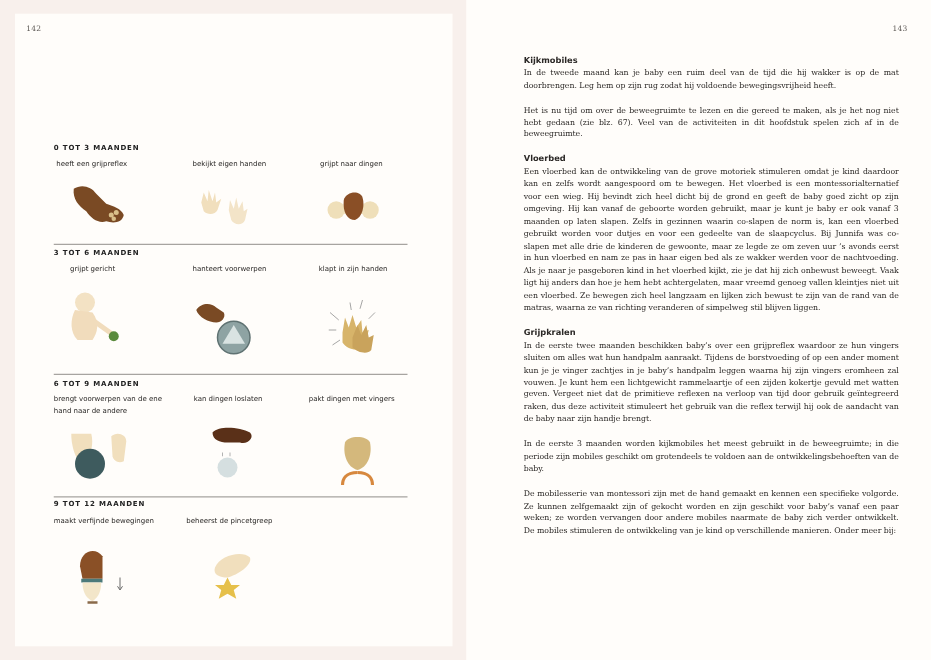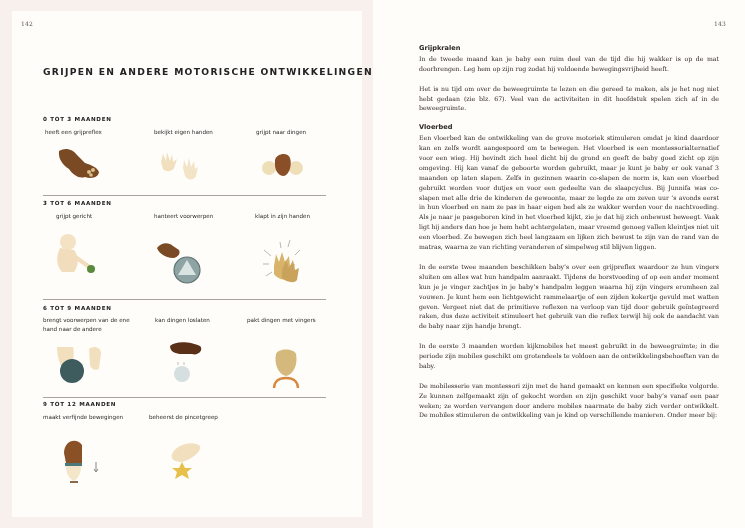--- a/index.html
+++ b/index.html
@@ -69,21 +69,20 @@
 <body>
 
 <div class="spread">
   <div class="left-bg"></div>
   <div class="left-page"></div>
   <div class="right-page"></div>
 
   <div class="folio left">142</div>
   <div class="folio right">143</div>
 
-  <div class="title">GRIJPEN EN ANDERE MOTORISCHE ONTWIKKELINGEN</div>
 
   <div class="section" style="top:116px;">
     <div class="section-head">0 TOT 3 MAANDEN</div>
     <div class="items" style="margin-top:6px;">
       <div class="item" style="left:2px;">
         <div class="item-label">heeft een grijpreflex</div>
       </div>
       <div class="item" style="left:111px;">
         <div class="item-label">bekijkt eigen handen</div>
       </div>
@@ -205,29 +204,30 @@
     <line x1="34" y1="25" x2="34" y2="34" stroke="#555" stroke-width="0.7"></line>
     <path d="M32 32 L34 35 L36 32" fill="none" stroke="#555" stroke-width="0.7"></path>
   </svg>
   <svg class="illus" style="left:166px;top:440px;" width="42" height="42">
     <path d="M6 14 C10 4 28 0 34 6 C36 12 24 20 16 22 C10 22 4 20 6 14 Z" fill="#f1dfbd"></path>
     <path d="M16 22 L19 28 L26 28 L21 32 L23 39 L16 35 L9 39 L11 32 L6 28 L13 28 Z" fill="#e6c04a"></path>
   </svg>
 
   <div class="body-col" style="top:44px;">
     <div class="blk">
-      <h3>Grijpkralen</h3>
+      <h3>Kijkmobiles</h3>
       <p>In de tweede maand kan je baby een ruim deel van de tijd die hij wakker is op de mat doorbrengen. Leg hem op zijn rug zodat hij voldoende bewegingsvrijheid heeft.</p>
       <p>Het is nu tijd om over de beweegruimte te lezen en die gereed te maken, als je het nog niet hebt gedaan (zie blz. 67). Veel van de activiteiten in dit hoofdstuk spelen zich af in de beweegruimte.</p>
     </div>
     <div class="blk">
       <h3>Vloerbed</h3>
       <p>Een vloerbed kan de ontwikkeling van de grove motoriek stimuleren omdat je kind daardoor kan en zelfs wordt aangespoord om te bewegen. Het vloerbed is een montessorialternatief voor een wieg. Hij bevindt zich heel dicht bij de grond en geeft de baby goed zicht op zijn omgeving. Hij kan vanaf de geboorte worden gebruikt, maar je kunt je baby er ook vanaf 3 maanden op laten slapen. Zelfs in gezinnen waarin co-slapen de norm is, kan een vloerbed gebruikt worden voor dutjes en voor een gedeelte van de slaapcyclus. Bij Junnifa was co-slapen met alle drie de kinderen de gewoonte, maar ze legde ze om zeven uur ’s avonds eerst in hun vloerbed en nam ze pas in haar eigen bed als ze wakker werden voor de nachtvoeding. Als je naar je pasgeboren kind in het vloerbed kijkt, zie je dat hij zich onbewust beweegt. Vaak ligt hij anders dan hoe je hem hebt achtergelaten, maar vreemd genoeg vallen kleintjes niet uit een vloerbed. Ze bewegen zich heel langzaam en lijken zich bewust te zijn van de rand van de matras, waarna ze van richting veranderen of simpelweg stil blijven liggen.</p>
     </div>
     <div class="blk">
+      <h3>Grijpkralen</h3>
       <p>In de eerste twee maanden beschikken baby’s over een grijpreflex waardoor ze hun vingers sluiten om alles wat hun handpalm aanraakt. Tijdens de borstvoeding of op een ander moment kun je je vinger zachtjes in je baby’s handpalm leggen waarna hij zijn vingers eromheen zal vouwen. Je kunt hem een lichtgewicht rammelaartje of een zijden kokertje gevuld met watten geven. Vergeet niet dat de primitieve reflexen na verloop van tijd door gebruik geïntegreerd raken, dus deze activiteit stimuleert het gebruik van die reflex terwijl hij ook de aandacht van de baby naar zijn handje brengt.</p>
     </div>
     <div class="blk">
       <p>In de eerste 3 maanden worden kijkmobiles het meest gebruikt in de beweegruimte; in die periode zijn mobiles geschikt om grotendeels te voldoen aan de ontwikkelingsbehoeften van de baby.</p>
       <p>De mobilesserie van montessori zijn met de hand gemaakt en kennen een specifieke volgorde. Ze kunnen zelfgemaakt zijn of gekocht worden en zijn geschikt voor baby’s vanaf een paar weken; ze worden vervangen door andere mobiles naarmate de baby zich verder ontwikkelt. De mobiles stimuleren de ontwikkeling van je kind op verschillende manieren. Onder meer bij:</p>
     </div>
   </div>
 </div>
 
 </body></html>

